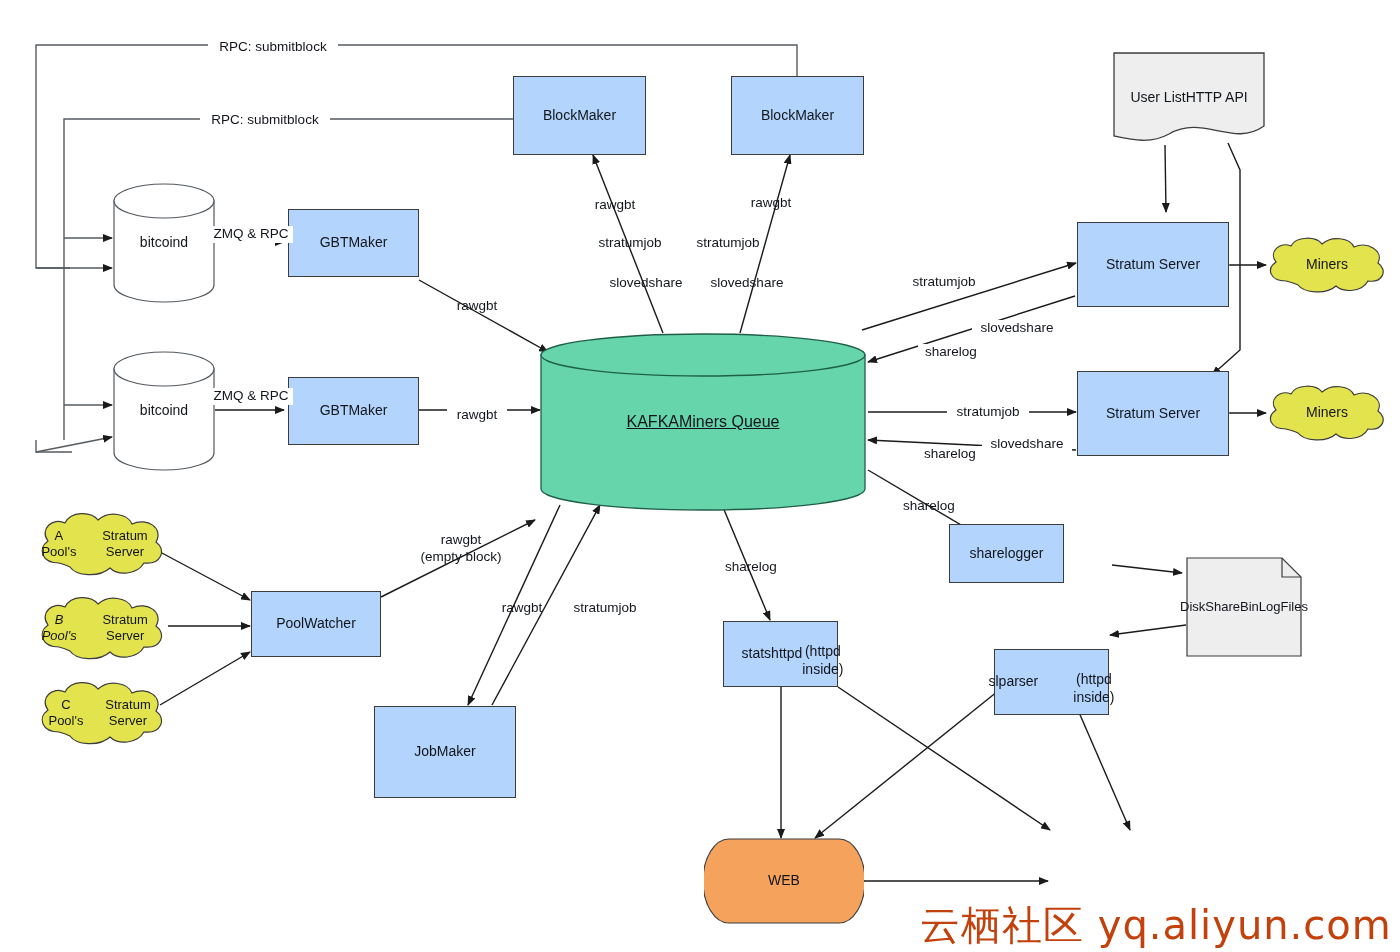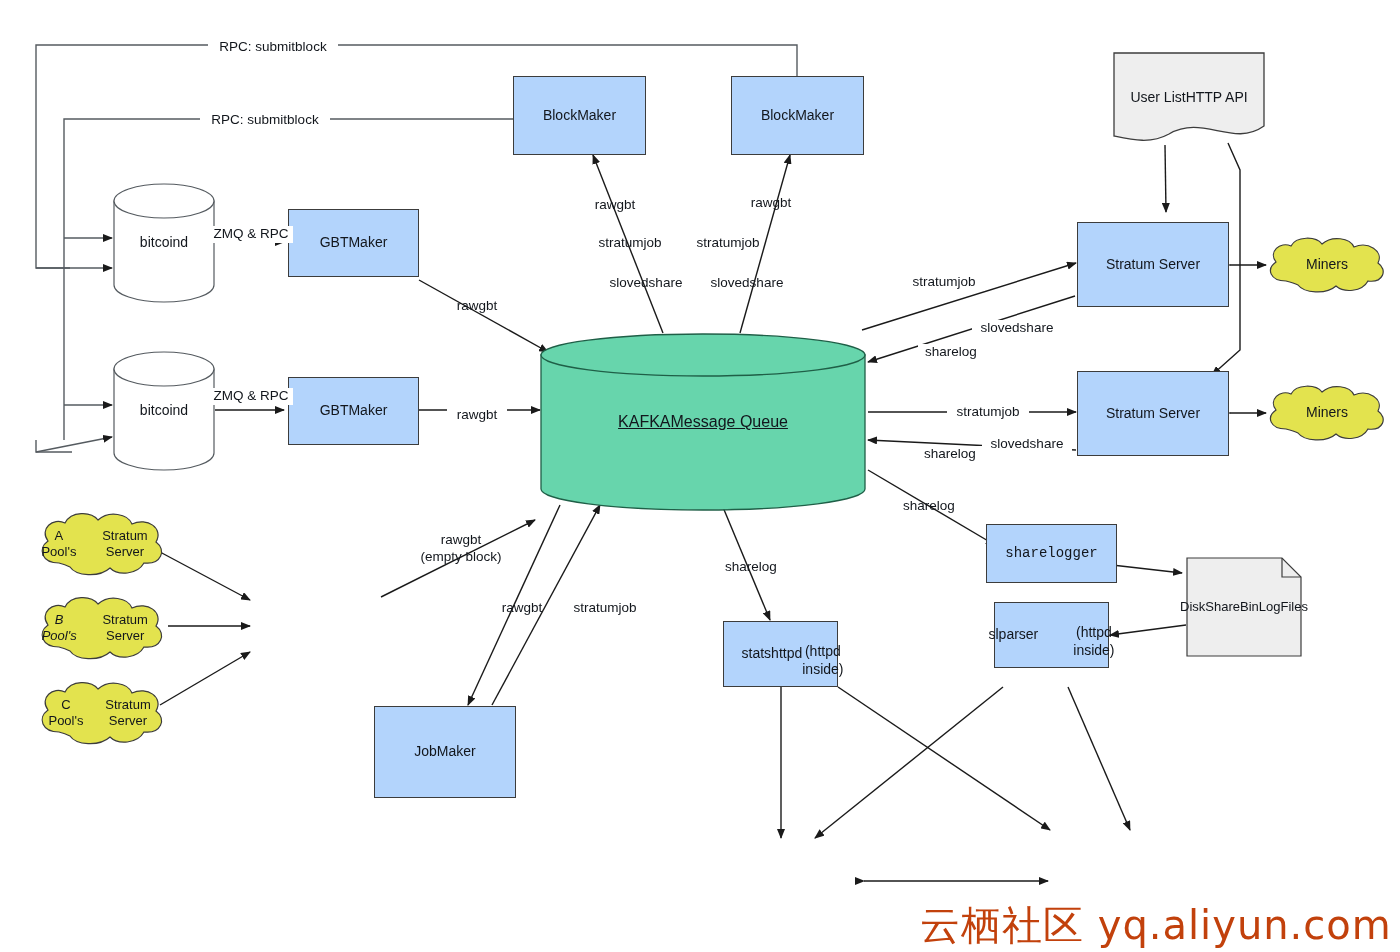--- a/index.html
+++ b/index.html
@@ -144,21 +144,21 @@
   <div class="node box" style="left:288px;top:377px;width:131px;height:68px;">
     <span>GBTMaker</span>
   </div>
 
   <div class="node" style="left:540px;top:333px;width:326px;height:178px;font-size:16px;">
     <svg viewBox="0 0 326 178" style="position:absolute;left:0;top:0;width:326px;height:178px;">
       <path d="M1,22 V156 A162,21 0 0 0 325,156 V22 Z" fill="#67d5ac" stroke="#1f5f47" stroke-width="1.3"></path>
       <ellipse cx="163" cy="22" rx="162" ry="21" fill="#67d5ac" stroke="#1f5f47" stroke-width="1.3"></ellipse>
     </svg>
     <span class="cyl-label" style="position:relative;z-index:2;">KAFKA</span>
-    <span class="cyl-label" style="position:relative;z-index:2;">Message Queue</span>
+    <span class="cyl-label" style="position:relative;z-index:2;">Miners Queue</span>
   </div>
 
   <div class="node box" style="left:1077px;top:222px;width:152px;height:85px;">
     <span>Stratum Server</span>
   </div>
 
   <div class="node box" style="left:1077px;top:371px;width:152px;height:85px;">
     <span>Stratum Server</span>
   </div>
 
@@ -203,48 +203,57 @@
   <div class="node" style="left:36px;top:679px;width:132px;height:68px;font-size:13px;">
     <svg viewBox="0 0 132 68" style="position:absolute;left:0;top:0;width:132px;height:68px;">
       <path d="M23,53 C6,53 1,39 12,31 C3,19 17,7 29,13 C35,1 55,1 62,10 C73,0 92,4 96,14
                C111,7 128,18 120,32 C131,40 125,55 108,53 C101,65 82,66 74,58
                C63,68 40,66 34,57 C30,55 27,54 23,53 Z" fill="#e3e34e" stroke="#3c3c3c" stroke-width="1.2"></path>
     </svg>
     <span style="position:relative;z-index:2;margin-left:8px;">C Pool's</span>
     <span style="position:relative;z-index:2;">Stratum Server</span>
   </div>
 
+  <div class="node box" style="left:251px;top:591px;width:130px;height:66px;">
+    <span>PoolWatcher</span>
+  </div>
 
   <div class="node box" style="left:374px;top:706px;width:142px;height:92px;">
     <span>JobMaker</span>
   </div>
 
   <div class="node box" style="left:723px;top:621px;width:115px;height:66px;padding-left:24px;">
     <span>statshttpd</span>
     <span class="ln2">(httpd inside)</span>
   </div>
 
-  <div class="node box" style="left:994px;top:602px;width:115px;height:66px;gap:35px;">
+  <div class="node box" style="left:994px;top:649px;width:115px;height:66px;gap:35px;">
     <span>slparser</span>
     <span class="ln2">(httpd inside)</span>
   </div>
 
-  <div class="node box" style="left:986px;top:524px;width:131px;height:59px;font-family:Liberation Mono, monospace;">
+  <div class="node box" style="left:949px;top:524px;width:115px;height:59px;">
     <span>sharelogger</span>
   </div>
 
   <div class="node" style="left:1186px;top:557px;width:116px;height:100px;font-size:13px;">
     <svg viewBox="0 0 116 100" style="position:absolute;left:0;top:0;width:116px;height:100px;">
       <path d="M1,1 H96 L115,20 V99 H1 Z" fill="#eeeeee" stroke="#3c3c3c" stroke-width="1.2"></path>
       <path d="M96,1 V20 H115" fill="none" stroke="#3c3c3c" stroke-width="1.2"></path>
     </svg>
     <span style="position:relative;z-index:2;">Disk</span>
     <span style="position:relative;z-index:2;">ShareBinLogFiles</span>
   </div>
 
+  <div class="node" style="left:704px;top:838px;width:160px;height:86px;">
+    <svg viewBox="0 0 160 86" style="position:absolute;left:0;top:0;width:160px;height:86px;">
+      <path d="M25,1 H135 A26,42 0 0 1 135,85 H25 A26,42 0 0 1 25,1 Z" fill="#f5a25d" stroke="#3c3c3c" stroke-width="1.2"></path>
+    </svg>
+    <span style="position:relative;z-index:2;">WEB</span>
+  </div>
 
 
   <div class="edge-label" style="left:208px;top:39px;width:130px;background:#fff;">RPC: submitblock</div>
 
   <div class="edge-label" style="left:200px;top:112px;width:130px;background:#fff;">RPC: submitblock</div>
 
   <div class="edge-label" style="left:209px;top:226px;width:84px;background:#fff;">ZMQ &amp; RPC</div>
 
   <div class="edge-label" style="left:209px;top:388px;width:84px;background:#fff;">ZMQ &amp; RPC</div>
 

